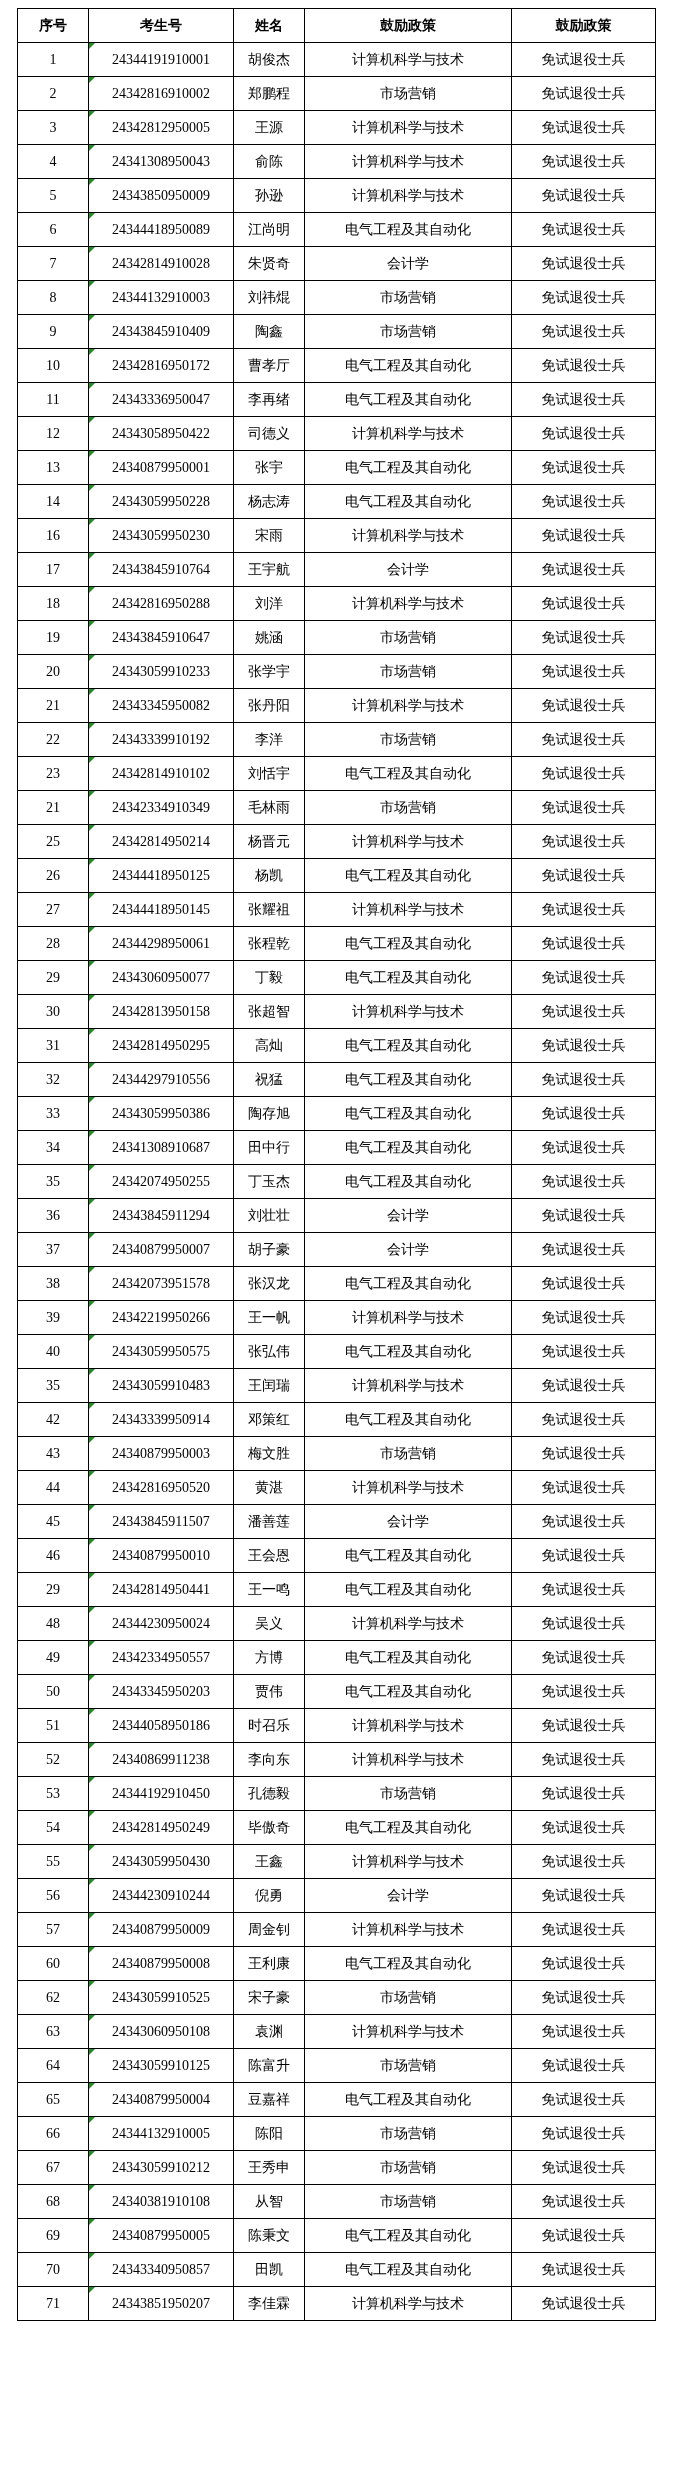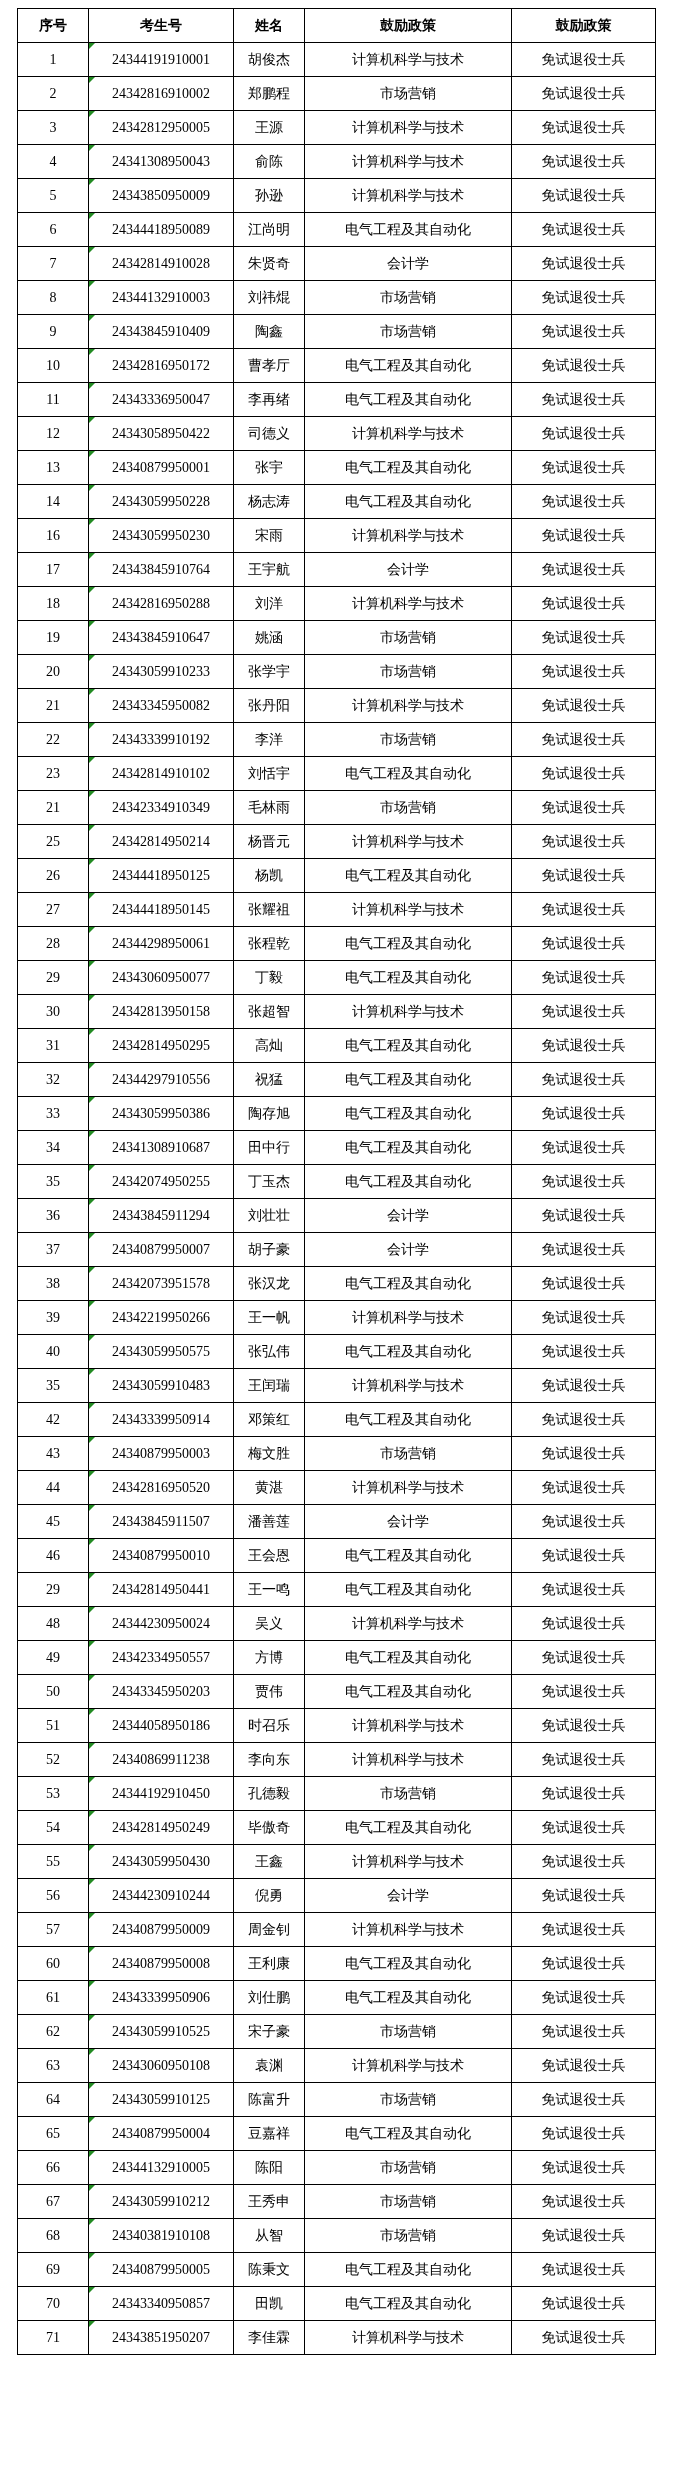--- a/index.html
+++ b/index.html
@@ -475,27 +475,20 @@
           <td><span class="cell-text">免试退役士兵</span></td>
         </tr>
         <tr>
           <td><span class="cell-text">60</span></td>
           <td><span class="tri"></span><span class="cell-text">24340879950008</span></td>
           <td><span class="cell-text">王利康</span></td>
           <td><span class="cell-text">电气工程及其自动化</span></td>
           <td><span class="cell-text">免试退役士兵</span></td>
         </tr>
         <tr>
-          <td><span class="cell-text">61</span></td>
-          <td><span class="tri"></span><span class="cell-text">24343339950906</span></td>
-          <td><span class="cell-text">刘仕鹏</span></td>
-          <td><span class="cell-text">电气工程及其自动化</span></td>
-          <td><span class="cell-text">免试退役士兵</span></td>
-        </tr>
-        <tr>
           <td><span class="cell-text">62</span></td>
           <td><span class="tri"></span><span class="cell-text">24343059910525</span></td>
           <td><span class="cell-text">宋子豪</span></td>
           <td><span class="cell-text">市场营销</span></td>
           <td><span class="cell-text">免试退役士兵</span></td>
         </tr>
         <tr>
           <td><span class="cell-text">63</span></td>
           <td><span class="tri"></span><span class="cell-text">24343060950108</span></td>
           <td><span class="cell-text">袁渊</span></td>

